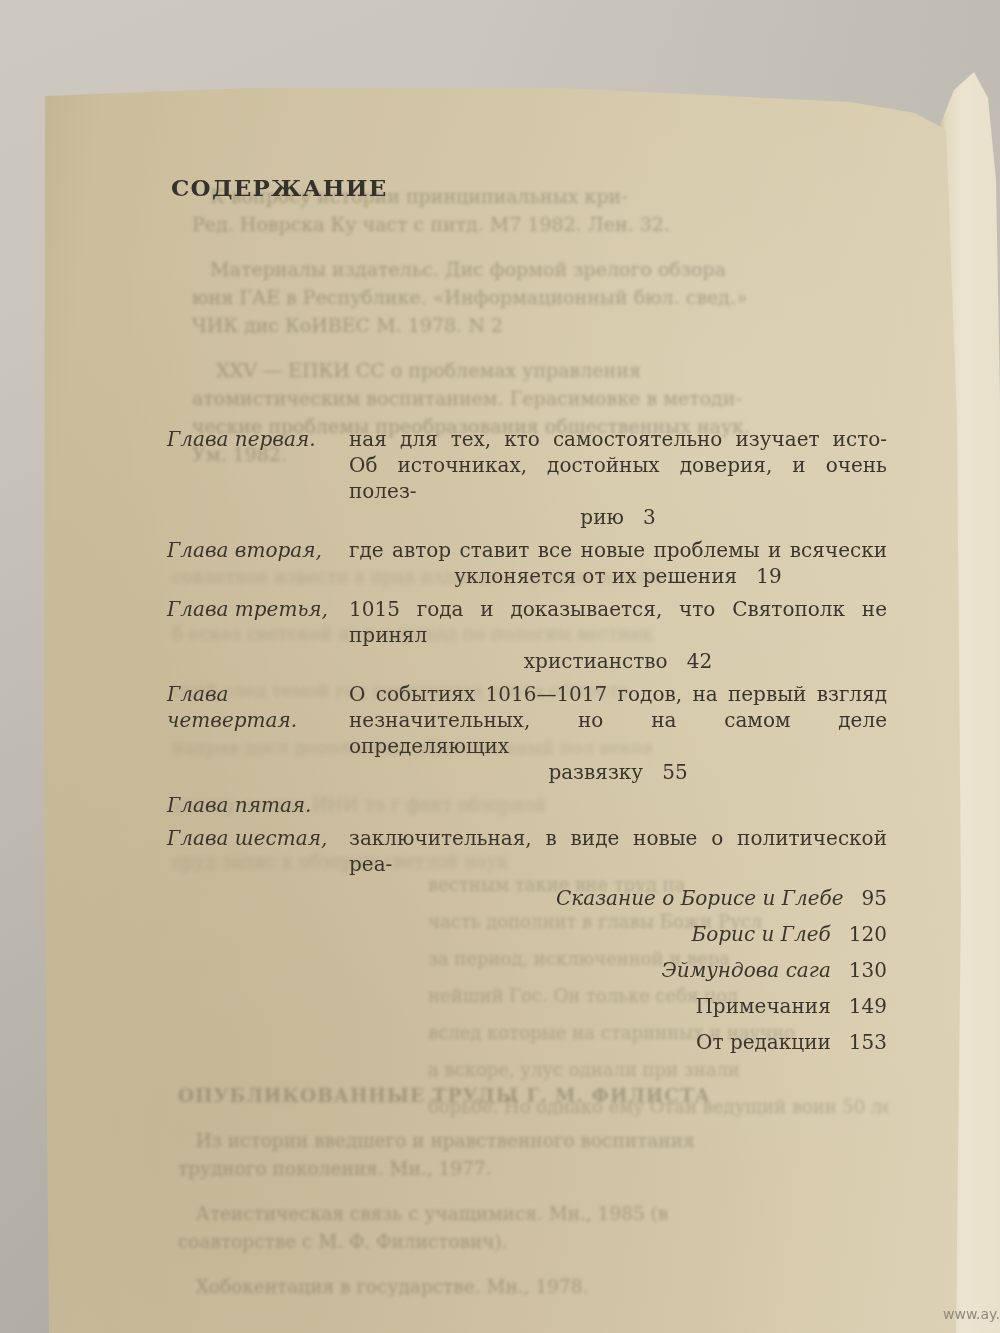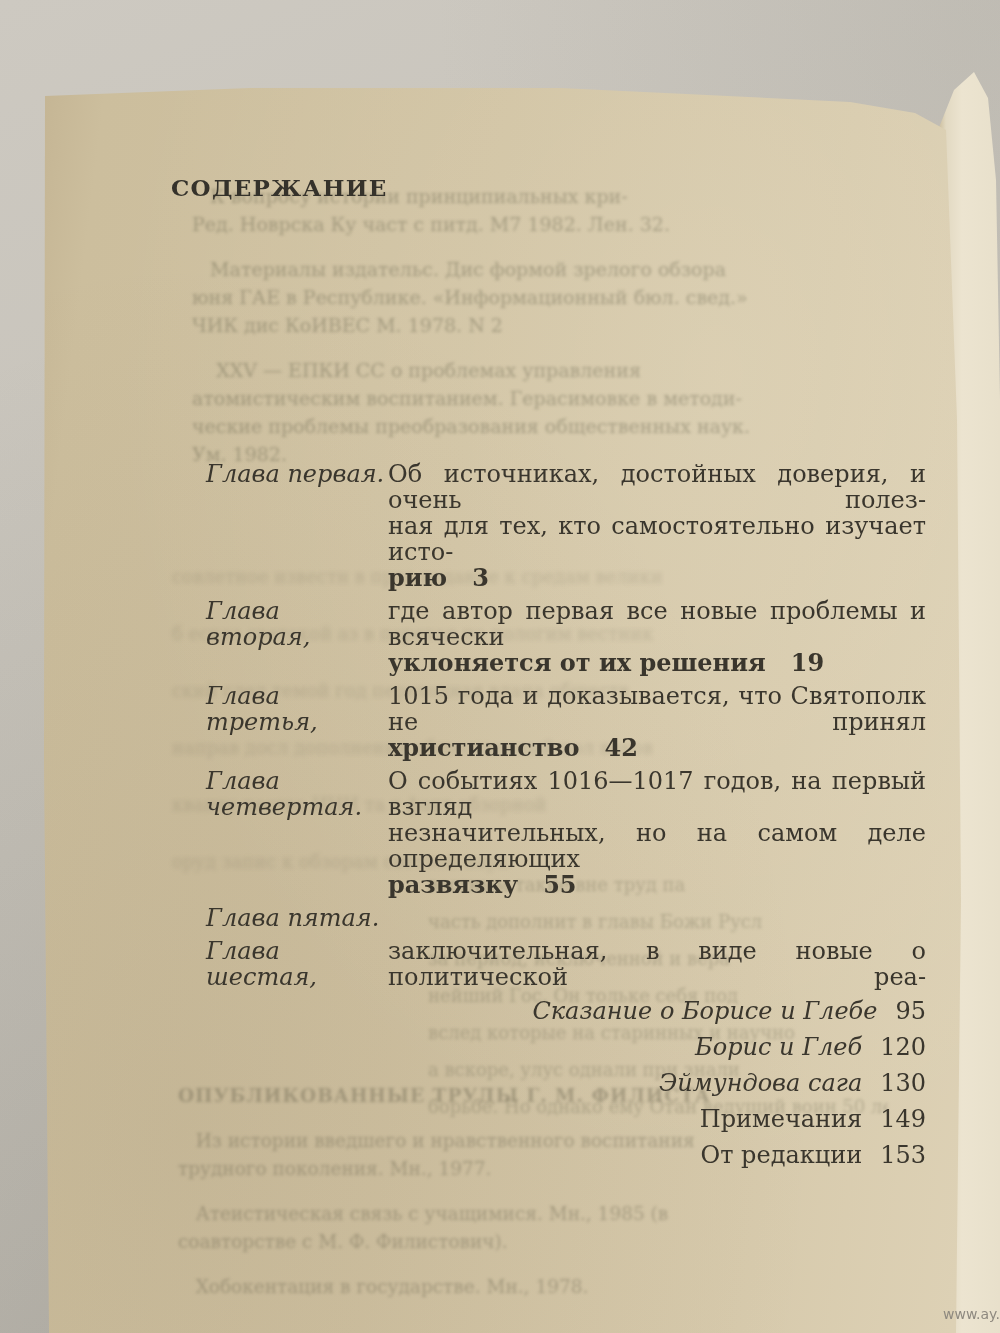--- a/index.html
+++ b/index.html
@@ -38,26 +38,26 @@
   #ghost-side{left:428px;top:866px;width:460px;font-size:18px;line-height:37px;
              color:rgba(100,96,74,.30);filter:blur(1.8px);}
   #ghost-bottom{left:178px;top:1082px;width:708px;font-size:18.5px;line-height:28px;
              color:rgba(96,92,70,.38);filter:blur(1.5px);}
   .ghost-heading{font-weight:bold;letter-spacing:1px;}
 
   
   #text-layer{position:absolute;inset:0;z-index:3;color:#3a362d;}
   #title{position:absolute;left:171px;top:174px;font-size:23px;font-weight:bold;
          letter-spacing:1.3px;color:#35322b;}
-  #toc{position:absolute;left:167px;top:461px;width:720px;font-size:24px;margin-left:39px;}
+  #toc{position:absolute;left:167px;top:426px;width:720px;font-size:20px;}
   .entry{display:flex;margin-bottom:7px;}
   .entry-label{width:182px;flex:none;font-style:italic;line-height:26px;}
   .entry-lines{flex:1;line-height:26px;}
   .jline{text-align:justify;text-align-last:justify;}
-  .lastline{text-align:left;font-weight:bold;}
+  .lastline{text-align:center;}
   #toc-items{margin-top:8px;text-align:right;}
   .item{margin-bottom:9px;line-height:27px;}
   .item-label.it{font-style:italic;}
   .item-page{margin-left:18px;}
 
   
   #watermark{position:absolute;left:943px;top:1306px;z-index:5;
       font-family:"DejaVu Sans",sans-serif;font-size:14px;color:#8e897f;}
 </style>
 </head>
@@ -110,29 +110,29 @@
       <div class="ghost-line">&nbsp;&nbsp;&nbsp;Хобокентация в государстве. Мн., 1978.</div>
     </div>
 
   <div id="text-layer">
     <div id="title">СОДЕРЖАНИЕ</div>
     <div id="toc">
       <div id="toc-entries">
           <div class="entry">
             <div class="entry-label">Глава первая.</div>
             <div class="entry-lines">
+              <div class="jline">ная для тех, кто самостоятельно изучает исто-</div>
               <div class="jline">Об источниках, достойных доверия, и очень полез-</div>
-              <div class="jline">ная для тех, кто самостоятельно изучает исто-</div>
               <div class="lastline">рию&nbsp;&nbsp;&nbsp;3</div>
             </div>
           </div>
           <div class="entry">
             <div class="entry-label">Глава вторая,</div>
             <div class="entry-lines">
-              <div class="jline">где автор первая все новые проблемы и всячески</div>
+              <div class="jline">где автор ставит все новые проблемы и всячески</div>
               <div class="lastline">уклоняется от их решения&nbsp;&nbsp;&nbsp;19</div>
             </div>
           </div>
           <div class="entry">
             <div class="entry-label">Глава третья,</div>
             <div class="entry-lines">
               <div class="jline">1015 года и доказывается, что Святополк не принял</div>
               <div class="lastline">христианство&nbsp;&nbsp;&nbsp;42</div>
             </div>
           </div>

